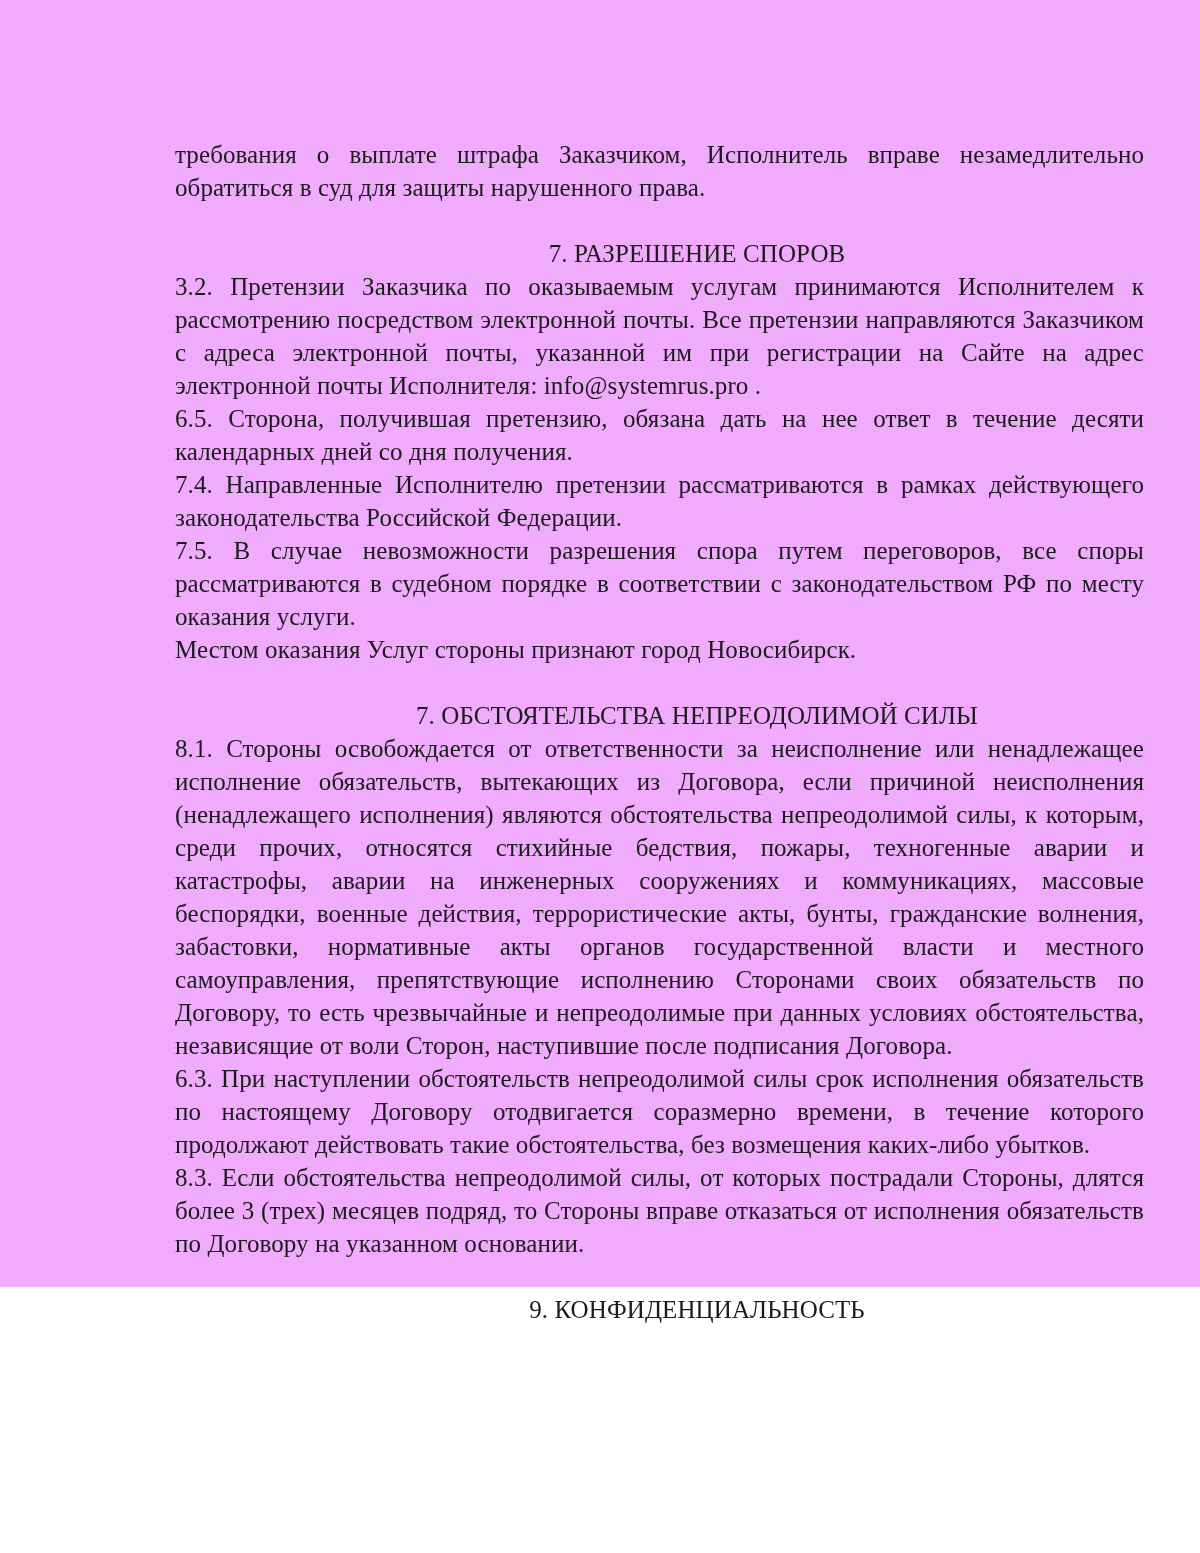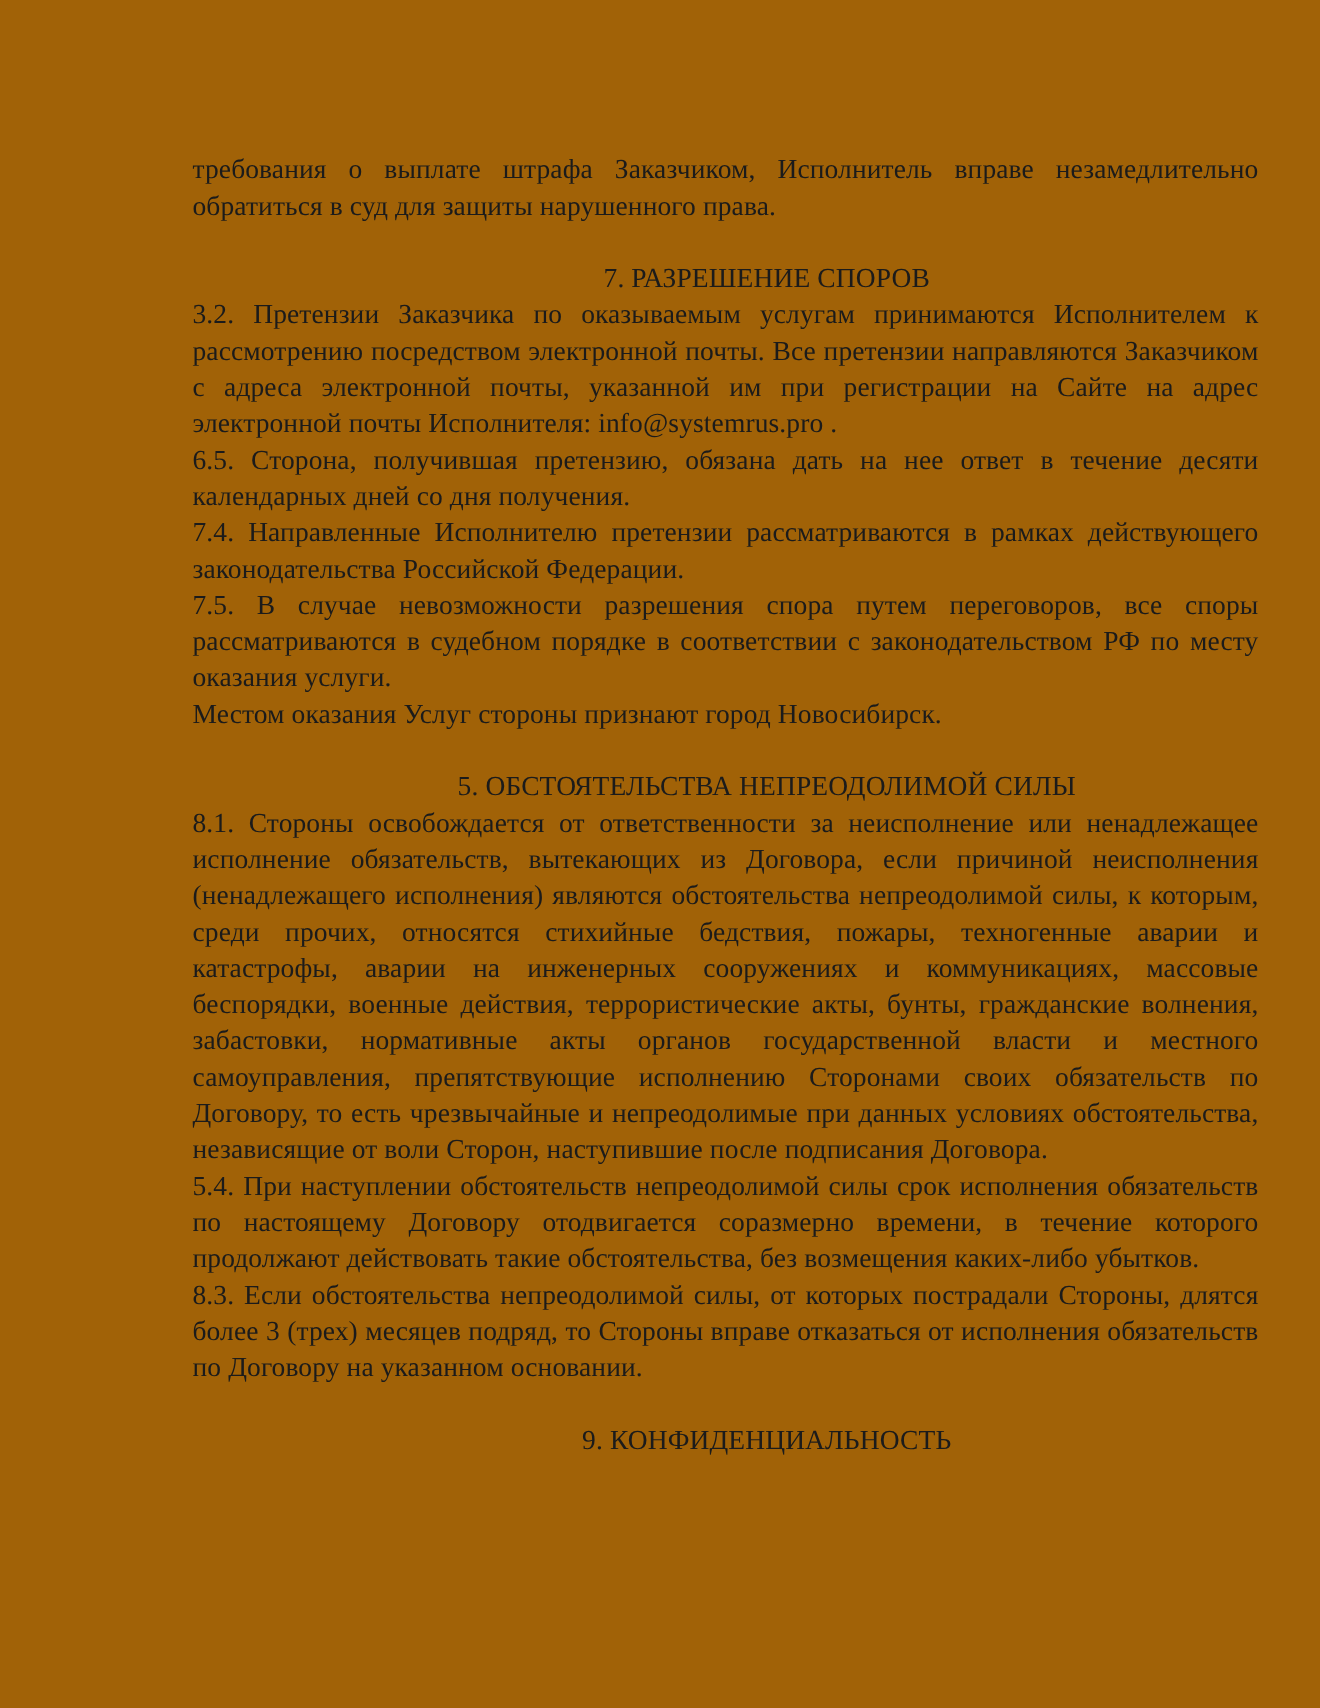--- a/index.html
+++ b/index.html
@@ -10,23 +10,23 @@
   body {
     width: 1200px;
     height: 1553px;
     font-family: "Liberation Serif", "DejaVu Serif", serif;
     color: #1b1b1b;
     overflow: hidden;
   }
   .page {
     box-sizing: border-box;
     width: 1200px;
-    height: 1553px;
+    height: 1287px;
     padding: 138px 56px 40px 175px;
-    background: #a16207;
+    background: #f0abfc;
   }
   .para {
     margin: 0;
     font-size: 25px;
     line-height: 33px;
     text-align: justify;
     letter-spacing: 0.1px;
   }
   .heading {
     margin: 33px 0 0 0;
@@ -42,18 +42,18 @@
 <body>
 
 <div class="page">
   <p class="para">требования о выплате штрафа Заказчиком, Исполнитель вправе незамедлительно обратиться в суд для защиты нарушенного права.</p>
   <p class="heading">7. РАЗРЕШЕНИЕ СПОРОВ</p>
   <p class="para">3.2. Претензии Заказчика по оказываемым услугам принимаются Исполнителем к рассмотрению посредством электронной почты. Все претензии направляются Заказчиком с адреса электронной почты, указанной им при регистрации на Сайте на адрес электронной почты Исполнителя: info@systemrus.pro .</p>
   <p class="para">6.5. Сторона, получившая претензию, обязана дать на нее ответ в течение десяти календарных дней со дня получения.</p>
   <p class="para">7.4. Направленные Исполнителю претензии рассматриваются в рамках действующего законодательства Российской Федерации.</p>
   <p class="para">7.5. В случае невозможности разрешения спора путем переговоров, все споры рассматриваются в судебном порядке в соответствии с законодательством РФ по месту оказания услуги.</p>
   <p class="para">Местом оказания Услуг стороны признают город Новосибирск.</p>
-  <p class="heading">5. ОБСТОЯТЕЛЬСТВА НЕПРЕОДОЛИМОЙ СИЛЫ</p>
+  <p class="heading">7. ОБСТОЯТЕЛЬСТВА НЕПРЕОДОЛИМОЙ СИЛЫ</p>
   <p class="para">8.1. Стороны освобождается от ответственности за неисполнение или ненадлежащее исполнение обязательств, вытекающих из Договора, если причиной неисполнения (ненадлежащего исполнения) являются обстоятельства непреодолимой силы, к которым, среди прочих, относятся стихийные бедствия, пожары, техногенные аварии и катастрофы, аварии на инженерных сооружениях и коммуникациях, массовые беспорядки, военные действия, террористические акты, бунты, гражданские волнения, забастовки, нормативные акты органов государственной власти и местного самоуправления, препятствующие исполнению Сторонами своих обязательств по Договору, то есть чрезвычайные и непреодолимые при данных условиях обстоятельства, независящие от воли Сторон, наступившие после подписания Договора.</p>
-  <p class="para">5.4. При наступлении обстоятельств непреодолимой силы срок исполнения обязательств по настоящему Договору отодвигается соразмерно времени, в течение которого продолжают действовать такие обстоятельства, без возмещения каких-либо убытков.</p>
+  <p class="para">6.3. При наступлении обстоятельств непреодолимой силы срок исполнения обязательств по настоящему Договору отодвигается соразмерно времени, в течение которого продолжают действовать такие обстоятельства, без возмещения каких-либо убытков.</p>
   <p class="para">8.3. Если обстоятельства непреодолимой силы, от которых пострадали Стороны, длятся более 3 (трех) месяцев подряд, то Стороны вправе отказаться от исполнения обязательств по Договору на указанном основании.</p>
   <p class="heading">9. КОНФИДЕНЦИАЛЬНОСТЬ</p>
 </div>
 
 </body></html>

